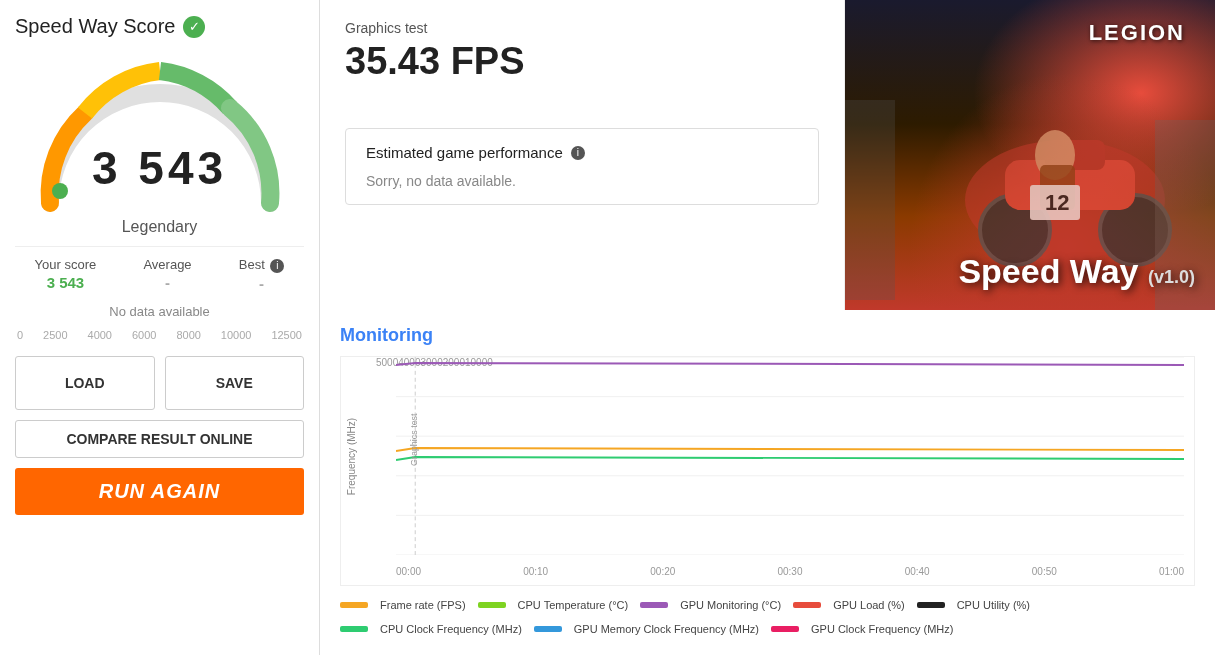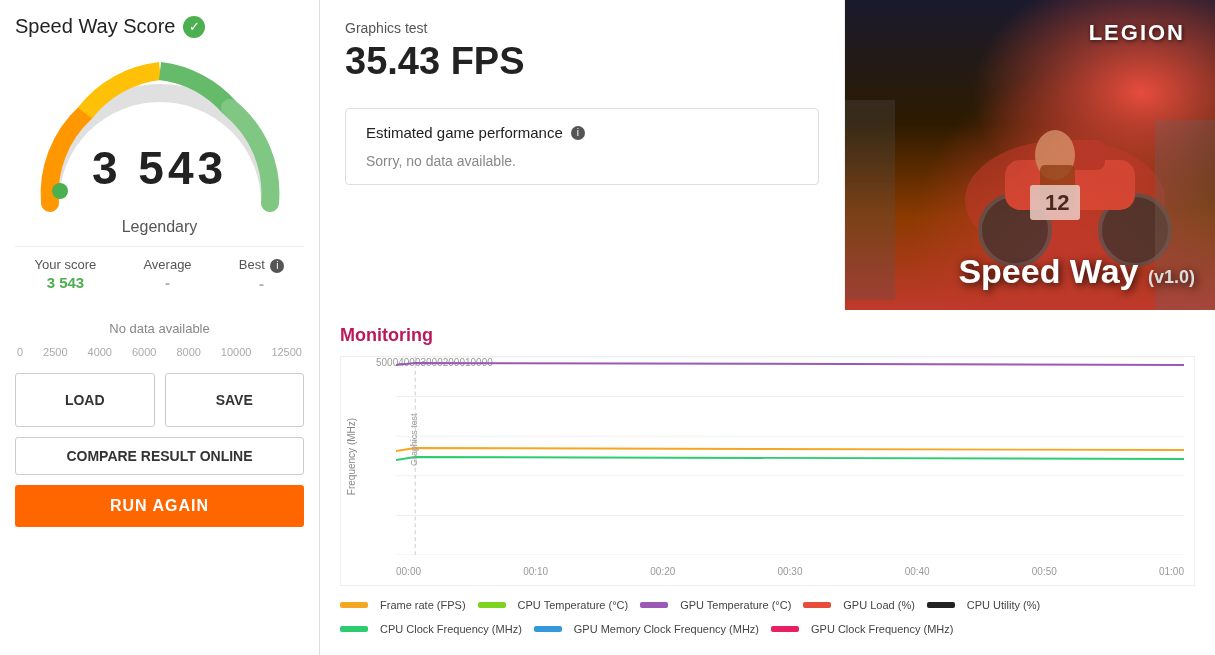--- a/index.html
+++ b/index.html
@@ -65,21 +65,21 @@
     }
     .score-label {
       font-size: 16px;
       color: #555;
       margin-bottom: 10px;
     }
     .score-stats {
       display: flex;
       width: 100%;
       justify-content: space-around;
-      margin-bottom: 24px;
+      margin-bottom: 7px;
       border-top: 1px solid #eee;
       padding-top: 10px;
       gap: 8px;
     }
     .stat-col {
       text-align: center;
     }
     .stat-label {
       font-size: 13px;
       color: #555;
@@ -150,26 +150,27 @@
       cursor: pointer;
       text-align: center;
       margin-bottom: 10px;
     }
     .btn-run {
       width: 100%;
       padding: 12px 11px;
       background: #ff6600;
       border: none;
       border-radius: 3px;
-      font-size: 16px;
+      font-size: 20px;
       font-weight: bold;
       color: #fff;
       cursor: pointer;
       text-align: center;
       letter-spacing: 1px;
+      font-style: italic;
     }
     .right-panel {
       flex: 1;
       display: flex;
       flex-direction: column;
       background: #f5f5f5;
     }
     .top-right {
       display: flex;
       height: 310px;
@@ -184,27 +185,28 @@
     }
     .graphics-test-label {
       font-size: 14px;
       color: #555;
       margin-bottom: 4px;
     }
     .fps-value {
       font-size: 38px;
       font-weight: bold;
       color: #222;
-      margin-bottom: 25px;
+      margin-bottom: 17px;
     }
     .est-game-perf {
       border: 1px solid #ddd;
       border-radius: 4px;
       padding: 15px 20px;
       background: #fff;
+      margin-top: 28px;
     }
     .est-label {
       font-size: 15px;
       color: #222;
       font-weight: 500;
       display: flex;
       align-items: center;
       gap: 6px;
       margin-bottom: 12px;
     }
@@ -264,21 +266,21 @@
       letter-spacing: 2px;
       text-shadow: 1px 1px 4px rgba(0,0,0,0.7);
     }
     .monitoring-section {
       flex: 1;
       background: #fff;
       padding: 15px 20px;
     }
     .monitoring-title {
       font-size: 18px;
-      color: #be185d;
+      color: #3b82f6;
       font-weight: bold;
       margin-bottom: 10px;
     }
     .chart-area {
       position: relative;
       height: 230px;
       background: #fff;
       border: 1px solid #eee;
     }
     .chart-inner {
@@ -483,21 +485,21 @@
       <div class="legend-item">
         <div class="legend-color" style="background:#f5a623;"></div>
         <span>Frame rate (FPS)</span>
       </div>
       <div class="legend-item">
         <div class="legend-color" style="background:#7ed321;"></div>
         <span>CPU Temperature (°C)</span>
       </div>
       <div class="legend-item">
         <div class="legend-color" style="background:#9b59b6;"></div>
-        <span>GPU Temperature (°C)</span>
+        <span>GPU Monitoring (°C)</span>
       </div>
       <div class="legend-item">
         <div class="legend-color" style="background:#e74c3c;"></div>
         <span>GPU Load (%)</span>
       </div>
       <div class="legend-item">
         <div class="legend-color" style="background:#222222;"></div>
         <span>CPU Utility (%)</span>
       </div>
       <div class="legend-item">

